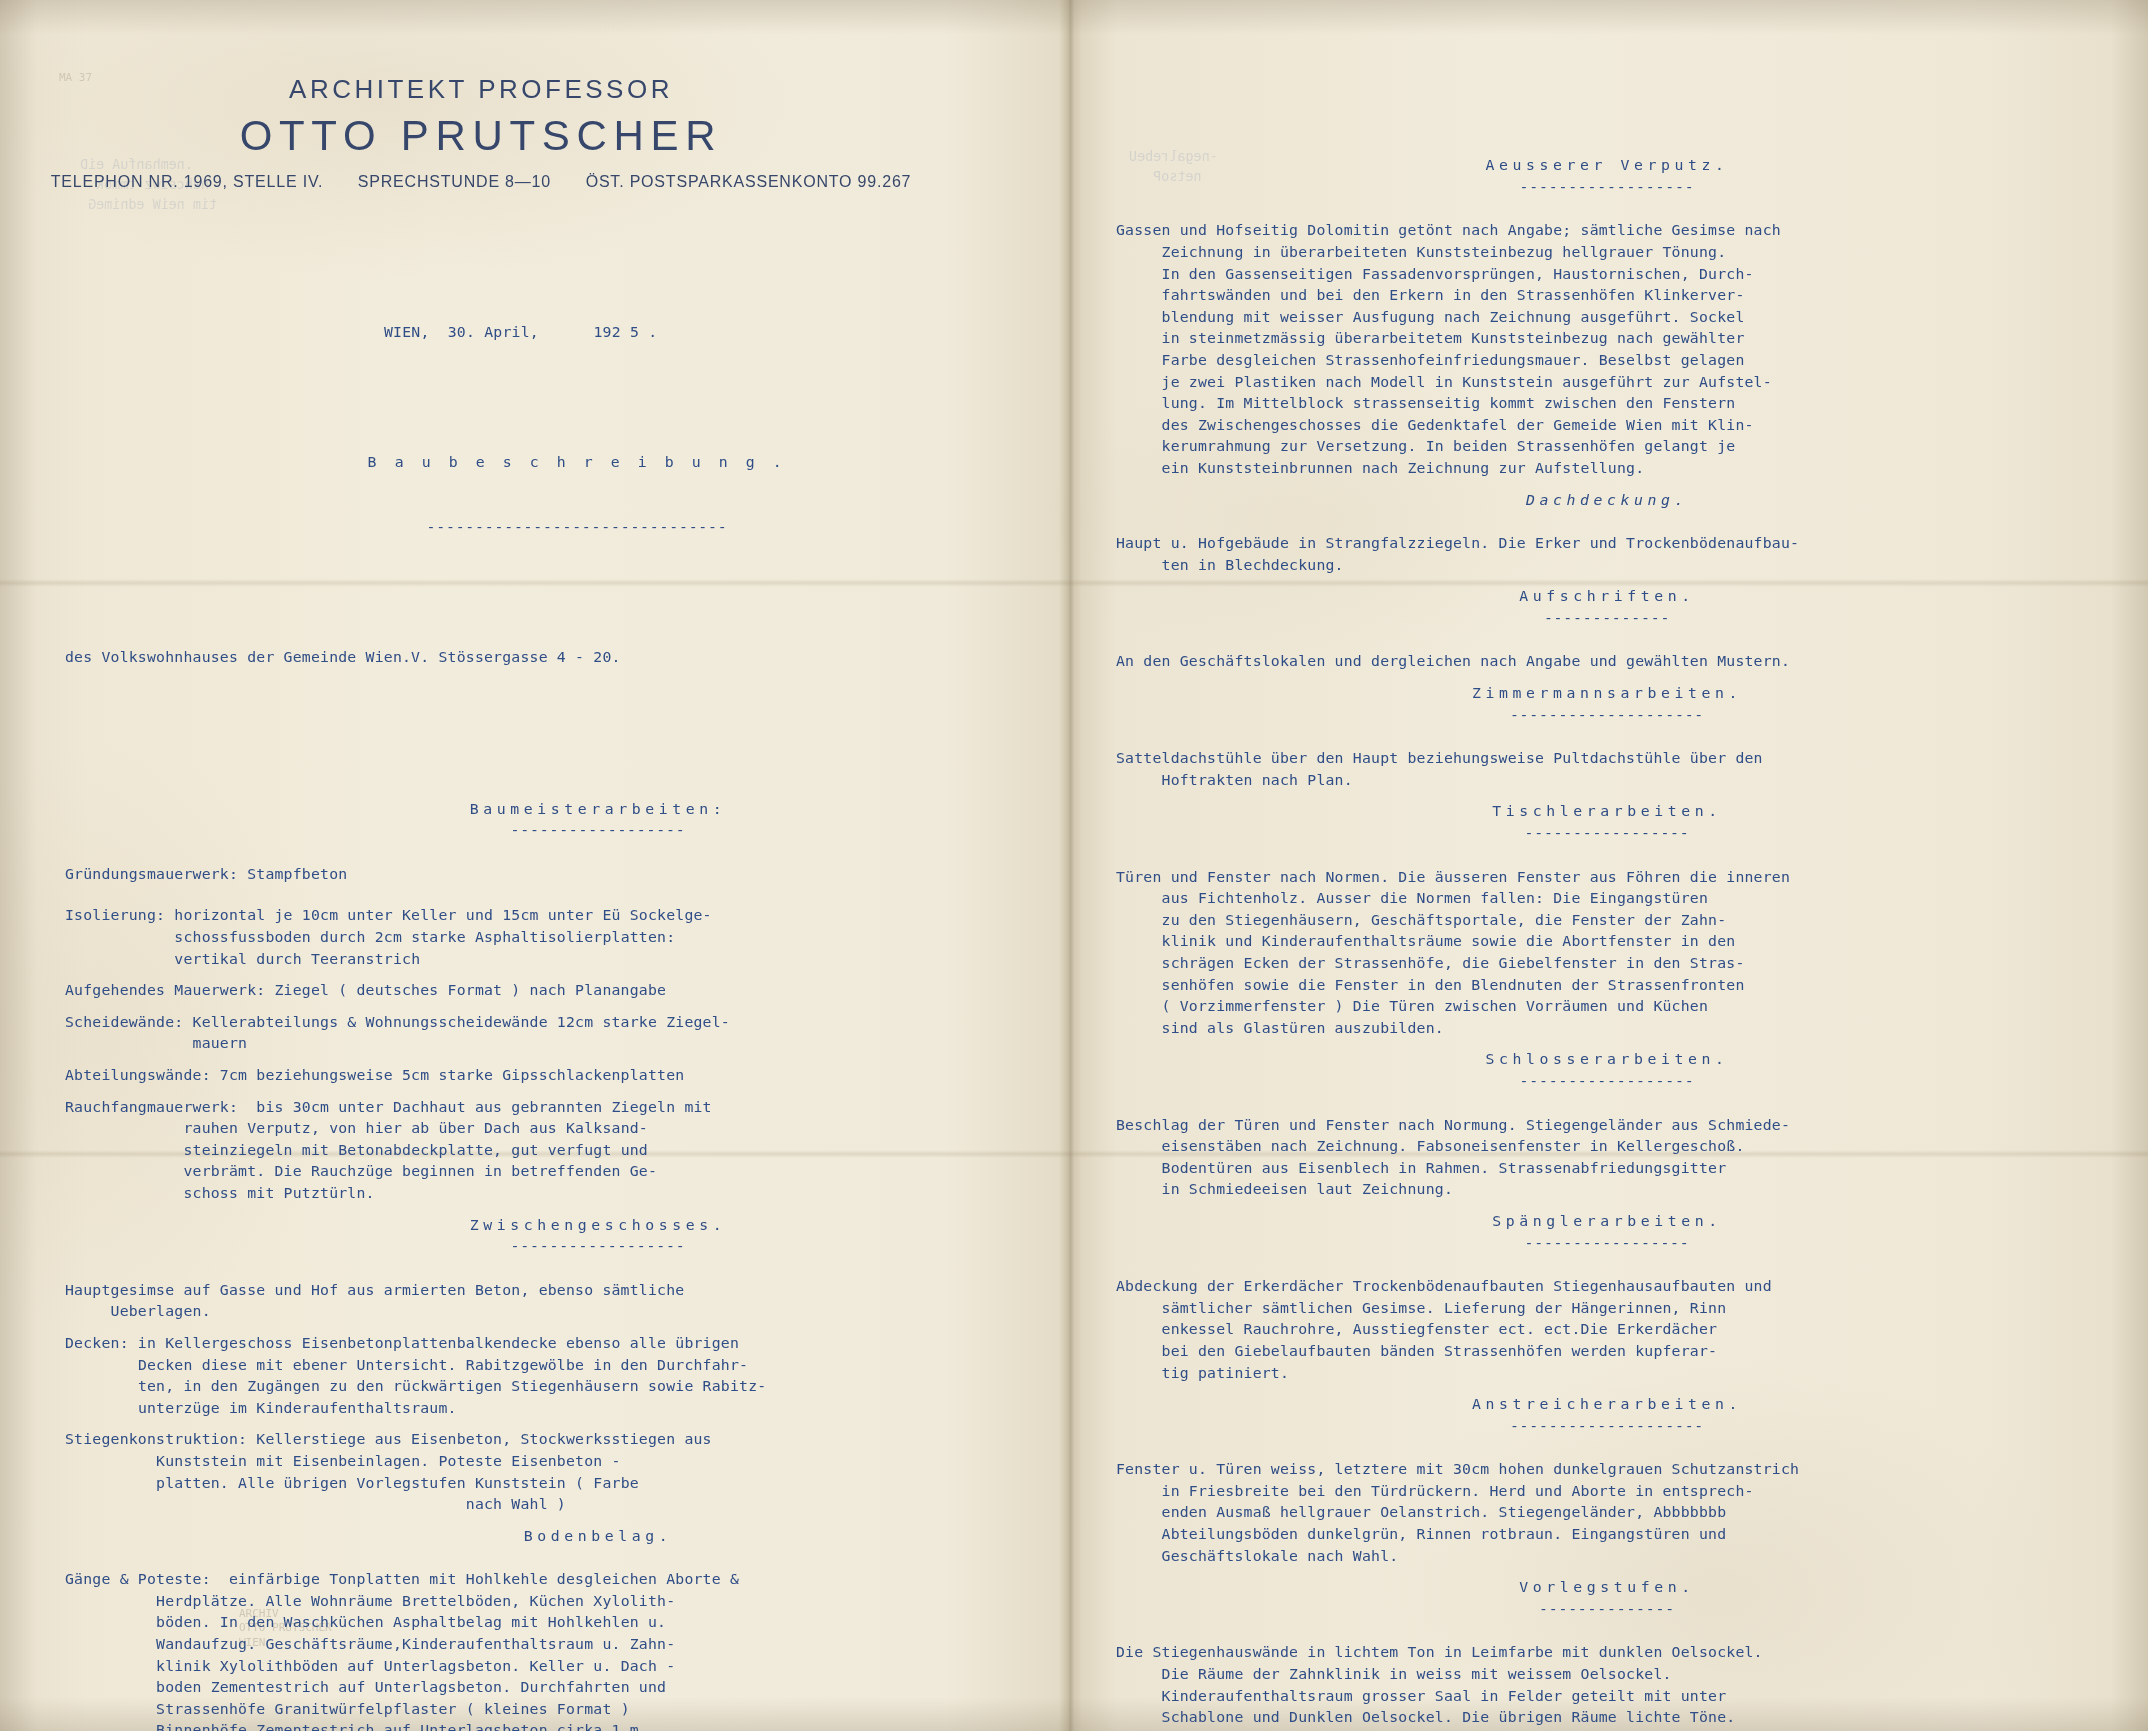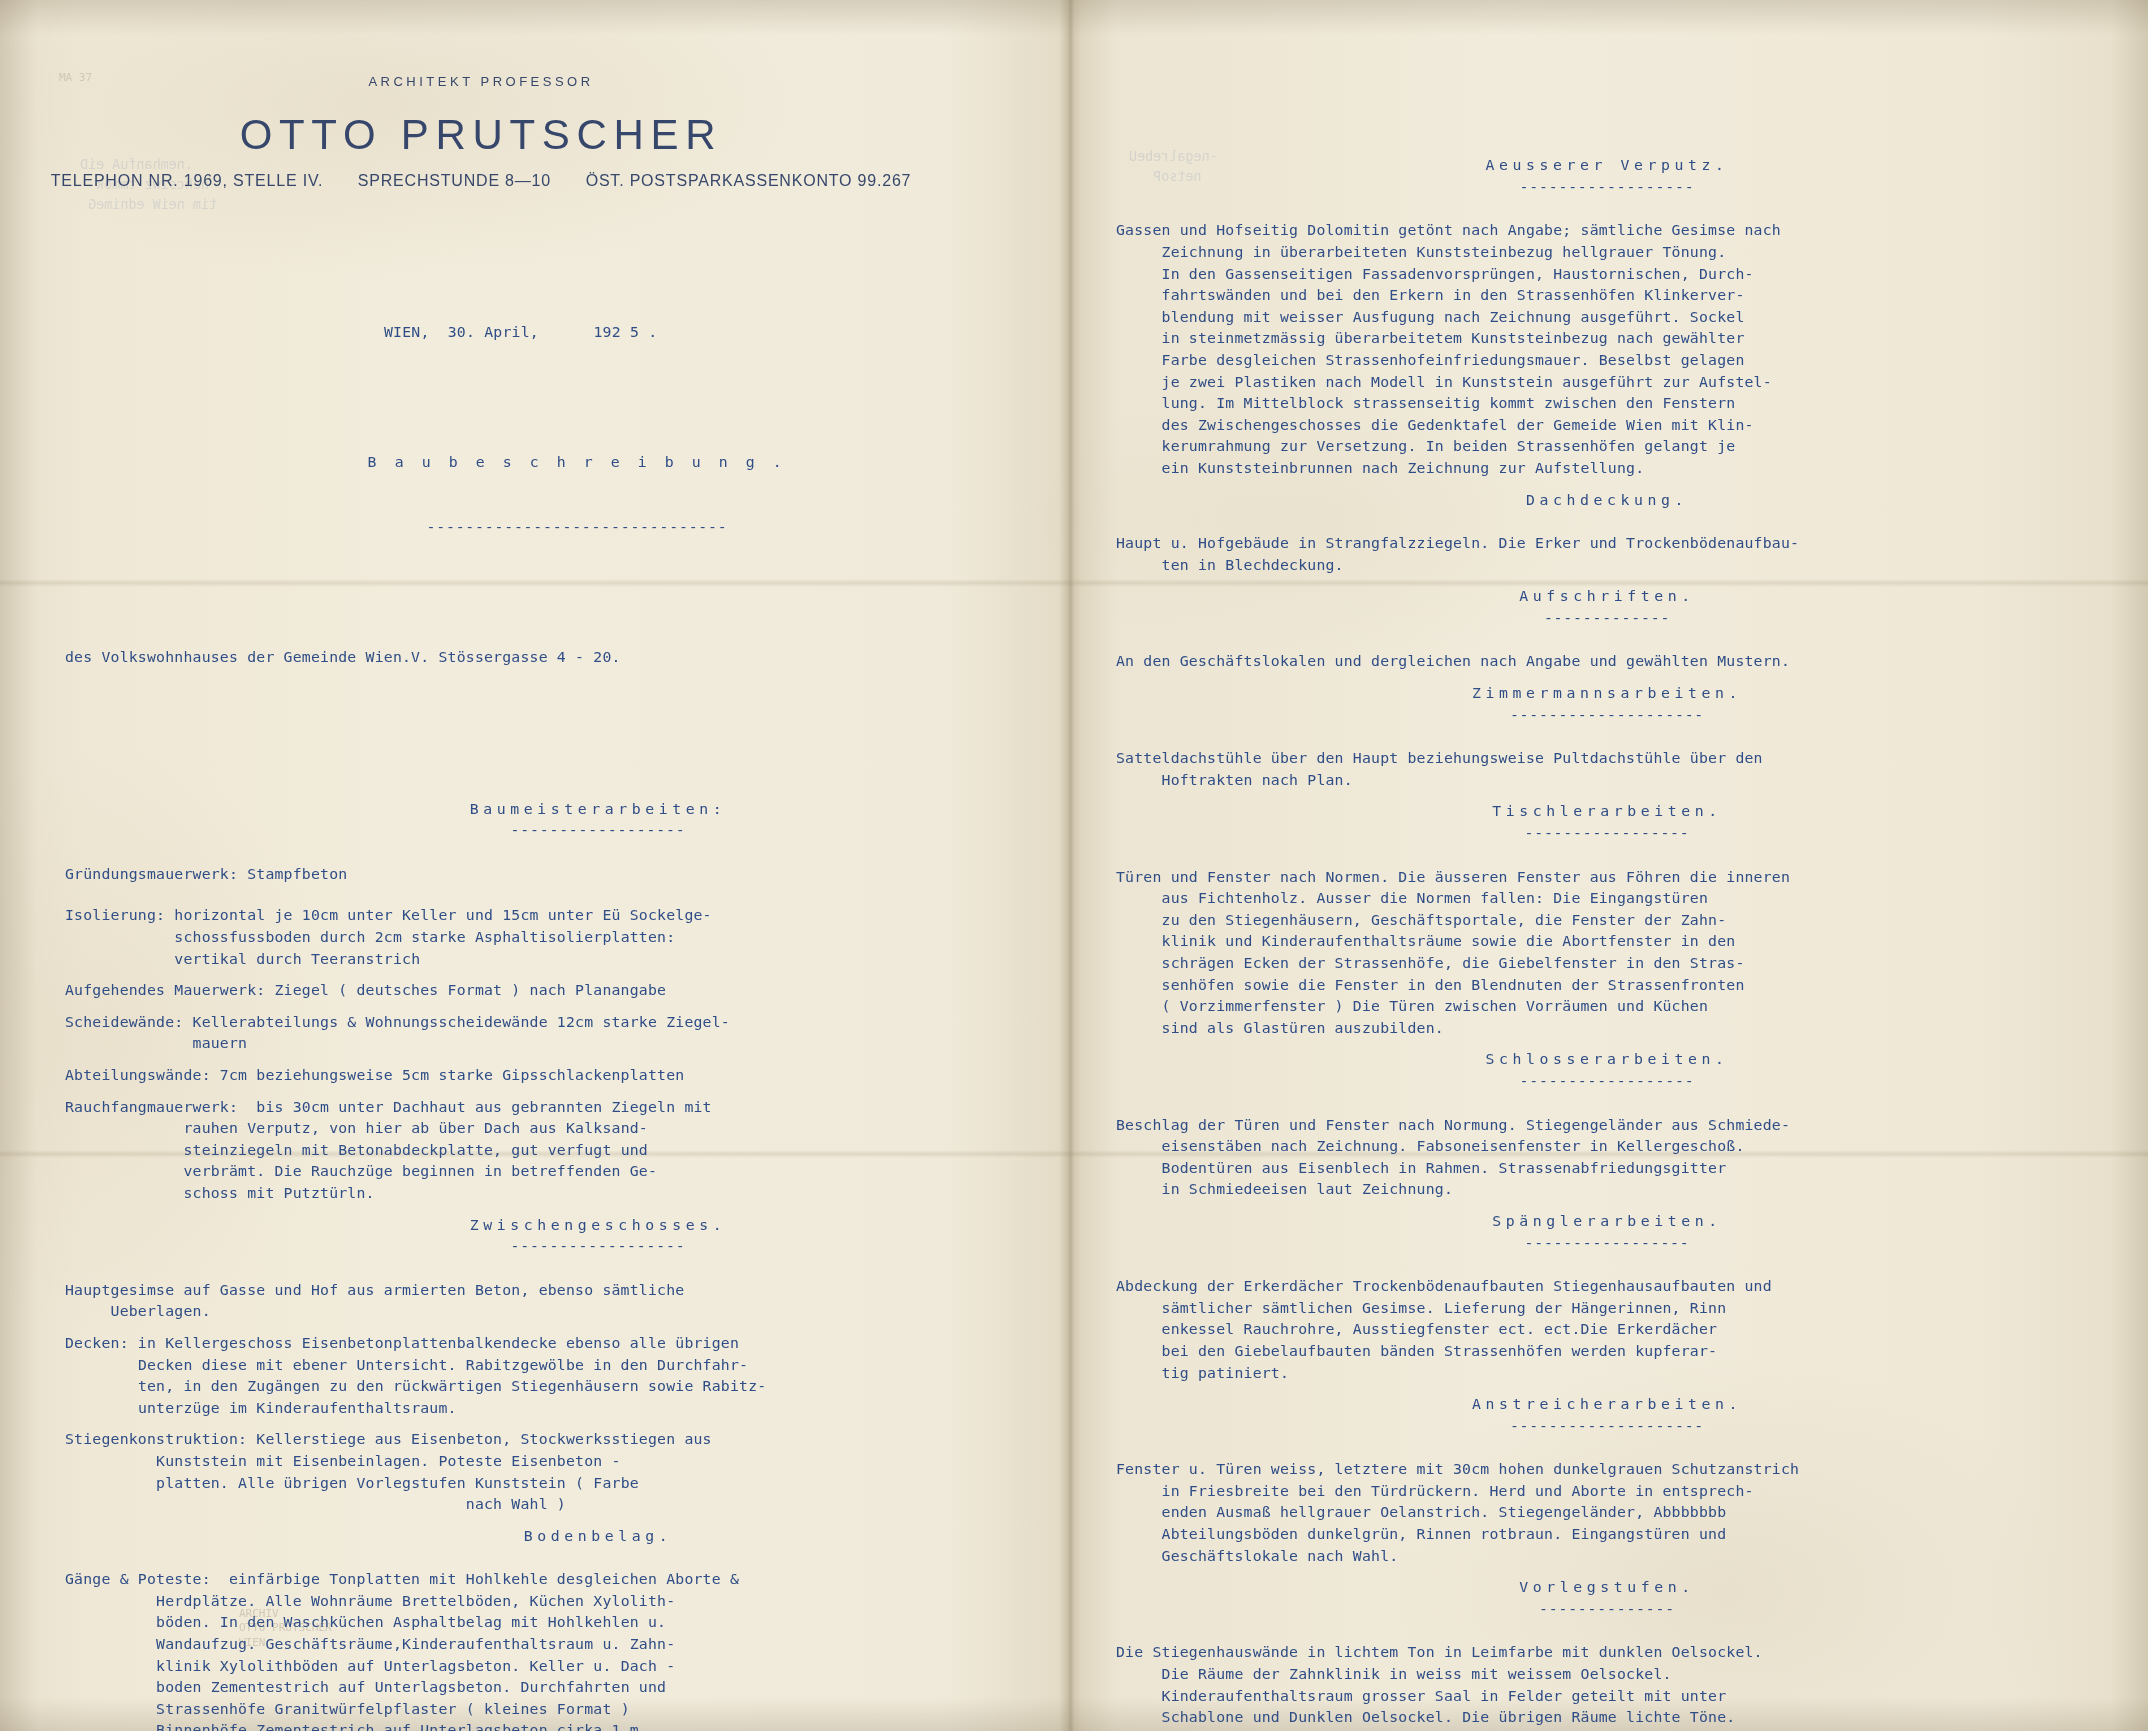--- a/index.html
+++ b/index.html
@@ -82,24 +82,24 @@
   #col-left  { left: 65px;  top: 67px;  width: 965px; }
   #col-right { left: 1116px; top: 67px; width: 982px; }
 
   
   .lh {
     text-align: center;
     font-family: "Liberation Sans", sans-serif;
     color: #36476b;
   }
   .lh-arch {
-    font-size: 13px;
+    font-size: 26px;
     letter-spacing: 3.5px;
     font-weight: 400;
-    margin-bottom: 22px;
+    margin-bottom: 7px;
   }
   .lh-name {
     font-size: 42px;
     letter-spacing: 6.7px;
     font-weight: 400;
     margin: 5px 0 13.4px 0;
   }
   .lh-addr {
     font-size: 17px;
     letter-spacing: 2.2px;
@@ -230,21 +230,21 @@
      Zeichnung in überarbeiteten Kunststeinbezug hellgrauer Tönung.
      In den Gassenseitigen Fassadenvorsprüngen, Haustornischen, Durch-
      fahrtswänden und bei den Erkern in den Strassenhöfen Klinkerver-
      blendung mit weisser Ausfugung nach Zeichnung ausgeführt. Sockel
      in steinmetzmässig überarbeitetem Kunststeinbezug nach gewählter
      Farbe desgleichen Strassenhofeinfriedungsmauer. Beselbst gelagen
      je zwei Plastiken nach Modell in Kunststein ausgeführt zur Aufstel-
      lung. Im Mittelblock strassenseitig kommt zwischen den Fenstern
      des Zwischengeschosses die Gedenktafel der Gemeide Wien mit Klin-
      kerumrahmung zur Versetzung. In beiden Strassenhöfen gelangt je
-     ein Kunststeinbrunnen nach Zeichnung zur Aufstellung.</div><div class="gap-s"></div><div class="blk center sp-head" style="padding-left: 0px;">Dachdeckung.</div><div class="gap-m"></div><div class="blk">Haupt u. Hofgebäude in Strangfalzziegeln. Die Erker und Trockenbödenaufbau-
+     ein Kunststeinbrunnen nach Zeichnung zur Aufstellung.</div><div class="gap-s"></div><div class="blk center sp-head" style="padding-left: 0px; font-style: italic;">Dachdeckung.</div><div class="gap-m"></div><div class="blk">Haupt u. Hofgebäude in Strangfalzziegeln. Die Erker und Trockenbödenaufbau-
      ten in Blechdeckung.</div><div class="gap-s"></div><div class="blk center sp-head" style="padding-left: 0px;">Aufschriften.</div><div class="blk center dash" style="padding-left: 0px;">-------------</div><div class="gap-m"></div><div class="blk">An den Geschäftslokalen und dergleichen nach Angabe und gewählten Mustern.</div><div class="gap-s"></div><div class="blk center sp-head" style="padding-left: 0px;">Zimmermannsarbeiten.</div><div class="blk center dash" style="padding-left: 0px;">--------------------</div><div class="gap-m"></div><div class="blk">Satteldachstühle über den Haupt beziehungsweise Pultdachstühle über den
      Hoftrakten nach Plan.</div><div class="gap-s"></div><div class="blk center sp-head" style="padding-left: 0px;">Tischlerarbeiten.</div><div class="blk center dash" style="padding-left: 0px;">-----------------</div><div class="gap-m"></div><div class="blk">Türen und Fenster nach Normen. Die äusseren Fenster aus Föhren die inneren
      aus Fichtenholz. Ausser die Normen fallen: Die Eingangstüren
      zu den Stiegenhäusern, Geschäftsportale, die Fenster der Zahn-
      klinik und Kinderaufenthaltsräume sowie die Abortfenster in den
      schrägen Ecken der Strassenhöfe, die Giebelfenster in den Stras-
      senhöfen sowie die Fenster in den Blendnuten der Strassenfronten
      ( Vorzimmerfenster ) Die Türen zwischen Vorräumen und Küchen
      sind als Glastüren auszubilden.</div><div class="gap-s"></div><div class="blk center sp-head" style="padding-left: 0px;">Schlosserarbeiten.</div><div class="blk center dash" style="padding-left: 0px;">------------------</div><div class="gap-m"></div><div class="blk">Beschlag der Türen und Fenster nach Normung. Stiegengeländer aus Schmiede-
      eisenstäben nach Zeichnung. Fabsoneisenfenster in Kellergeschoß.

